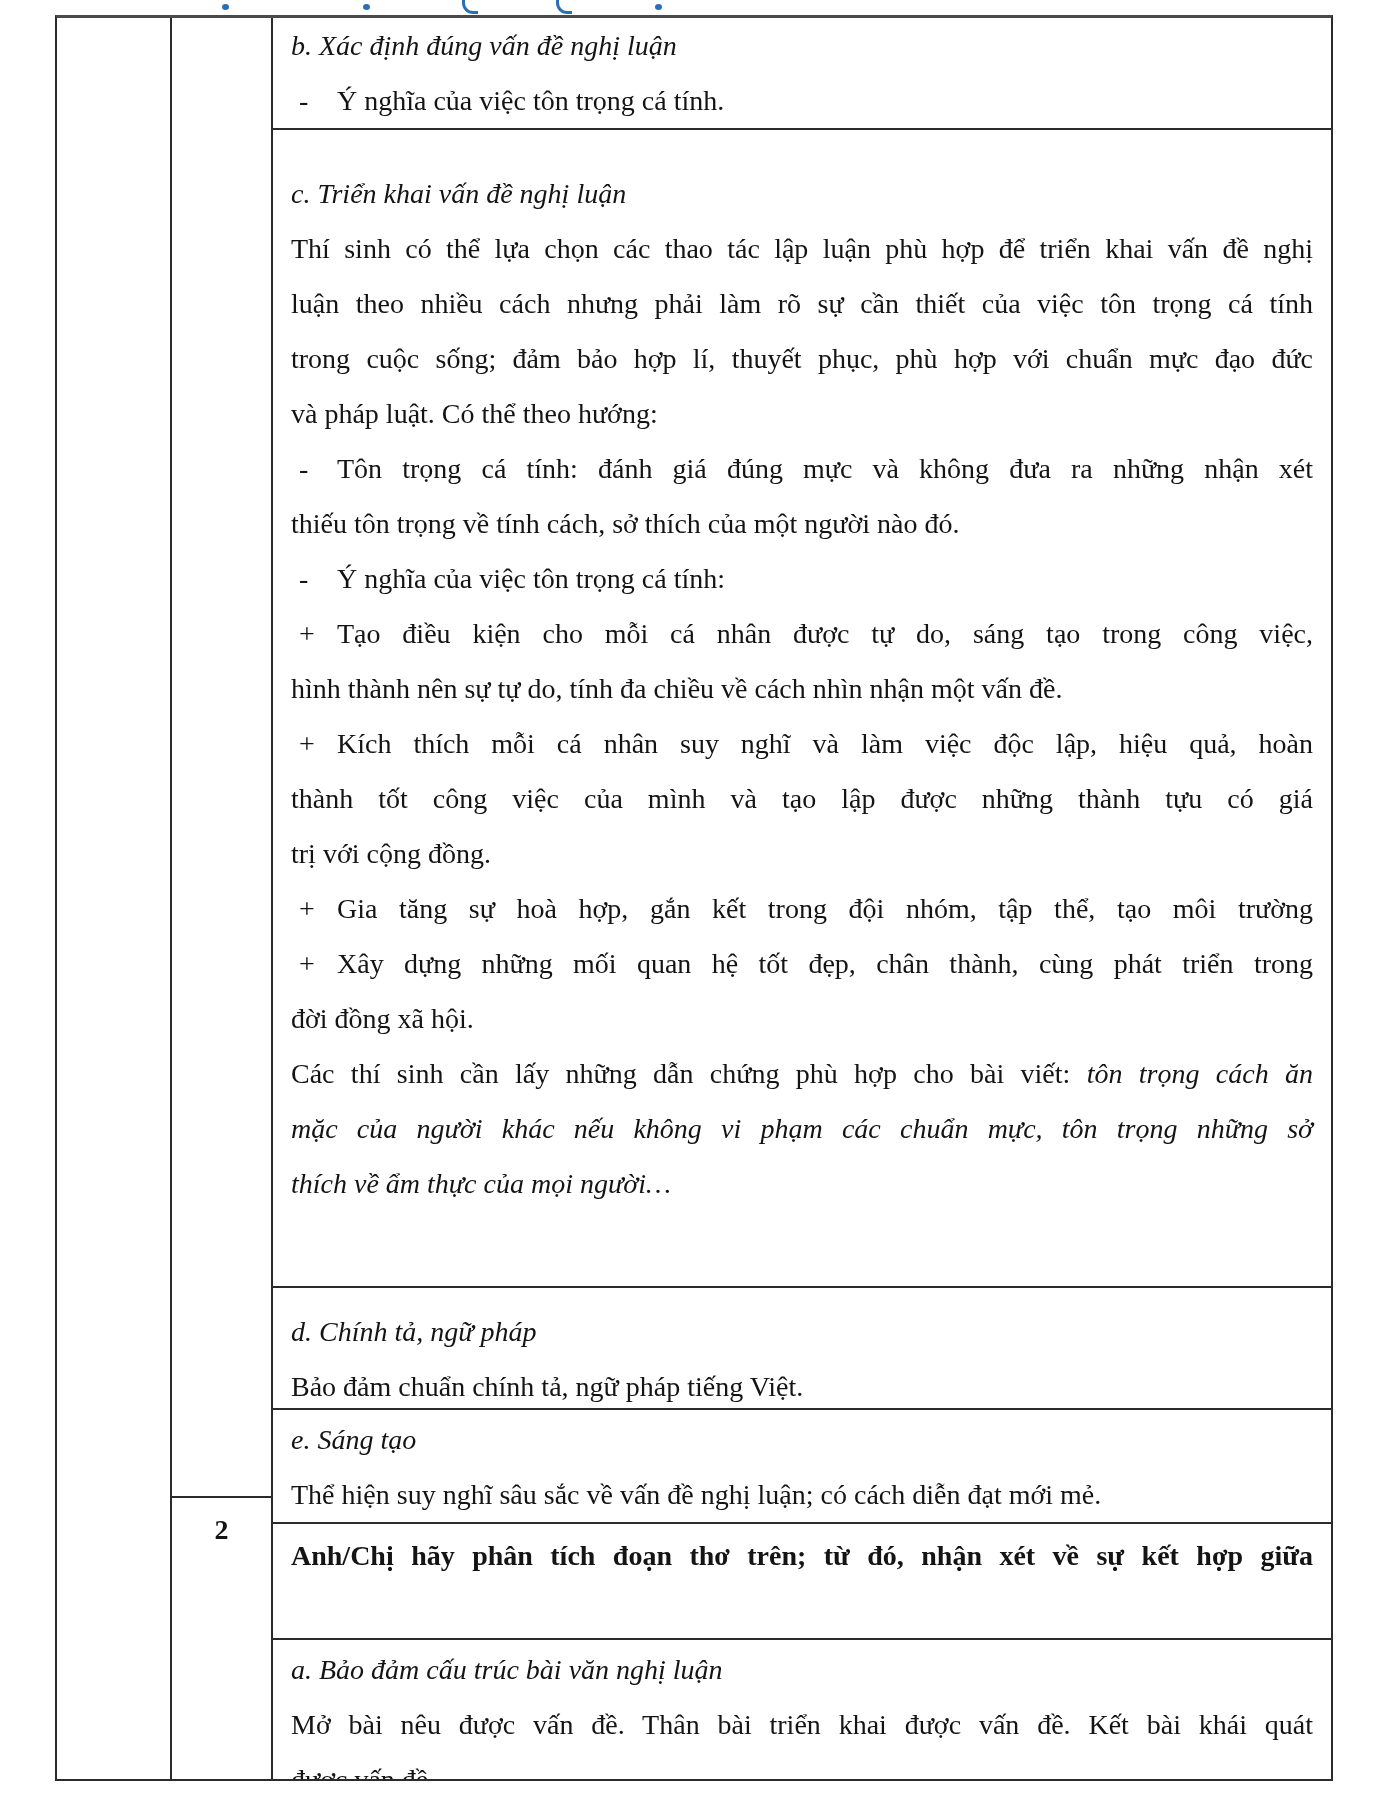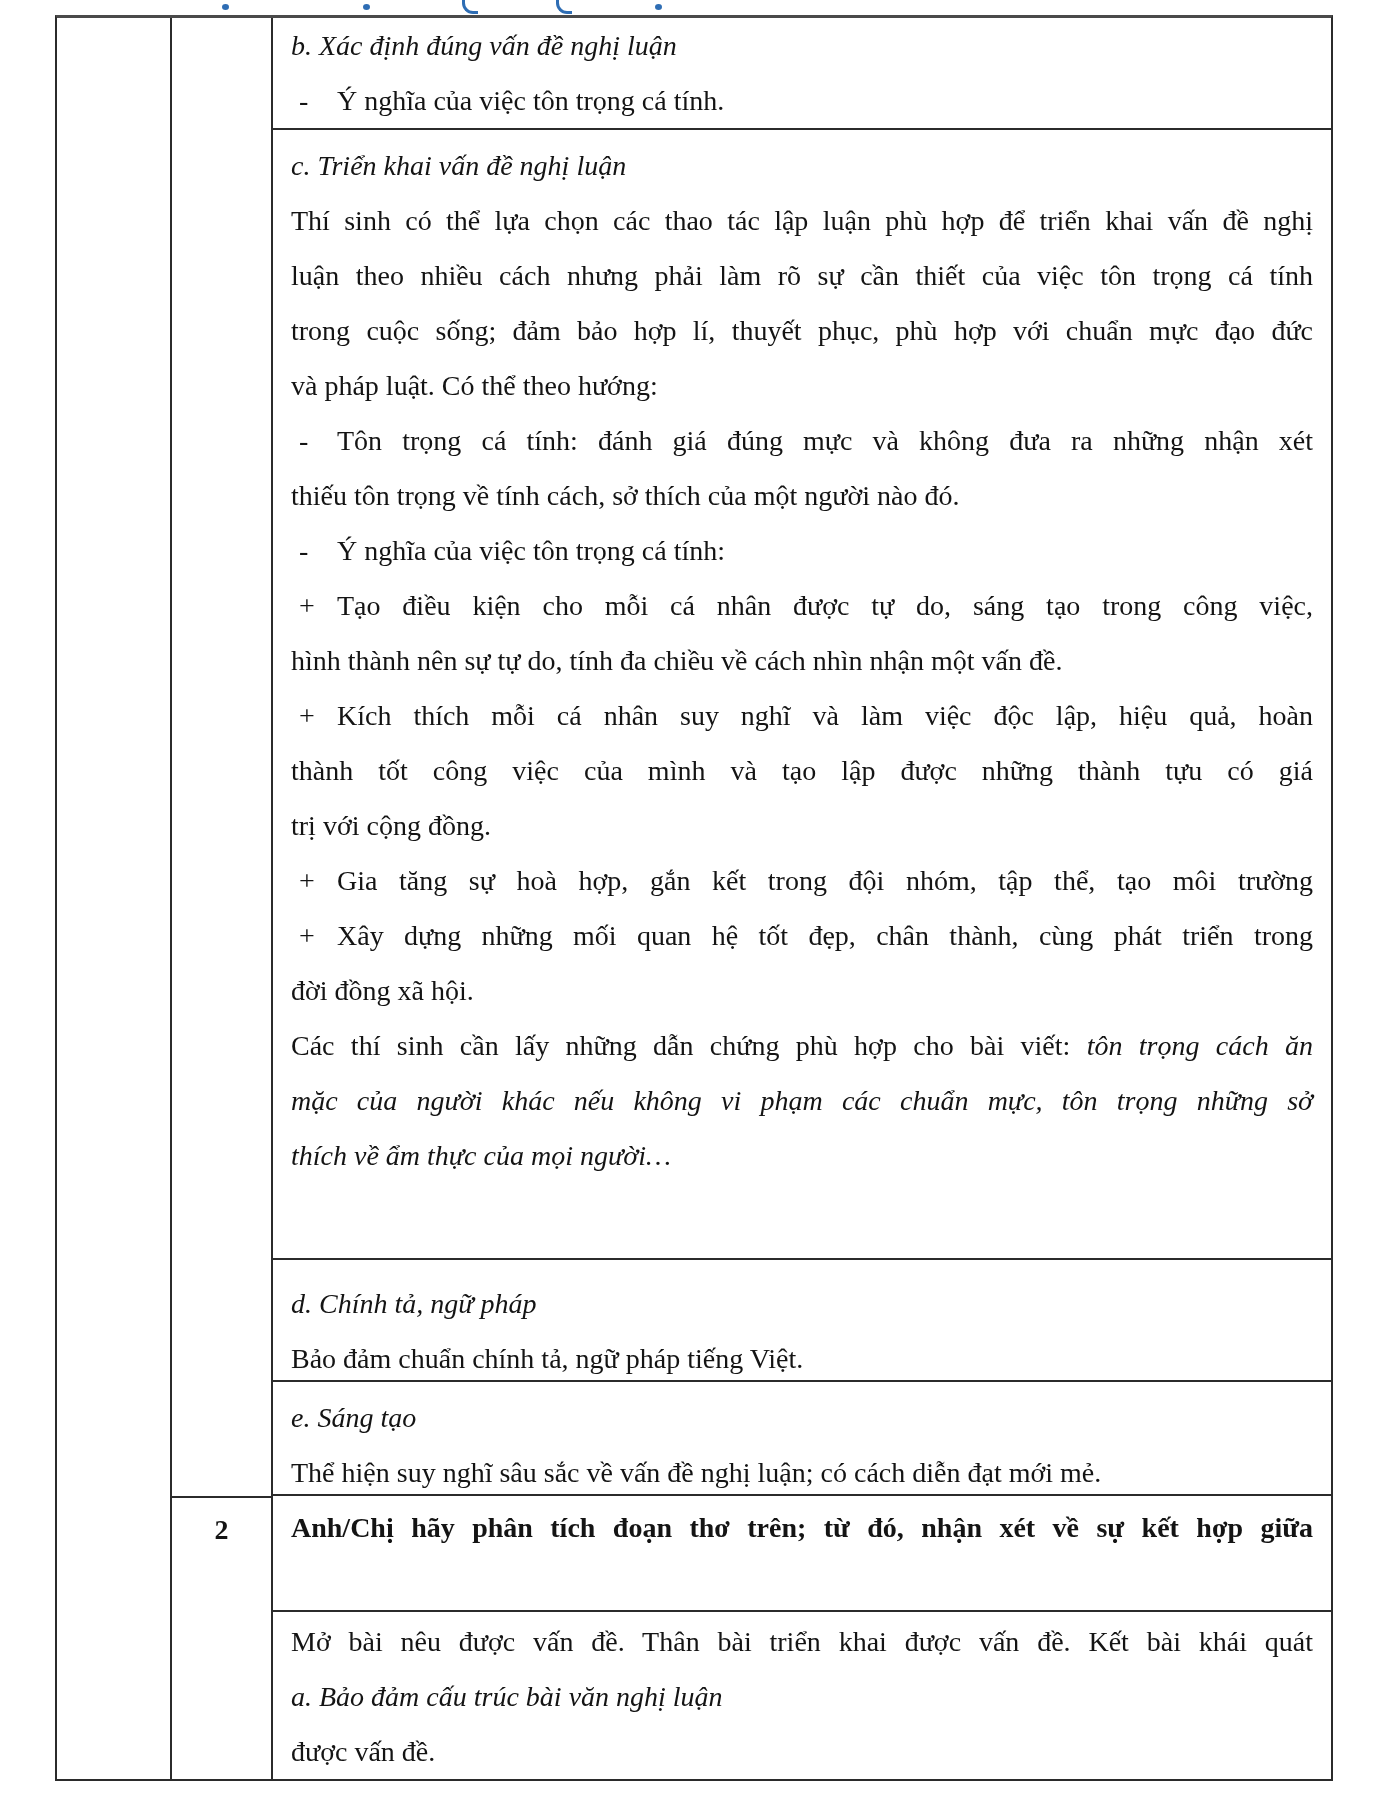--- a/index.html
+++ b/index.html
@@ -33,23 +33,23 @@
   .col{box-sizing:border-box;height:100%;}
   .col1{width:115px;border-right:2px solid #2b2b2b;}
   .col2{width:101px;border-right:2px solid #2b2b2b;display:flex;flex-direction:column;}
   .col2-spacer{height:1478px;}
   .q2-cell{flex:1;border-top:2px solid #2b2b2b;text-align:center;
     font-weight:bold;font-size:28px;line-height:55px;padding-top:4px;}
   .col3{flex:1;display:flex;flex-direction:column;min-width:0;}
 
   .row{box-sizing:border-box;border-bottom:2px solid #2b2b2b;overflow:hidden;}
   .row-b{height:112px;}
-  .row-c{height:1130px;padding-top:8px;}
+  .row-c{height:1130px;padding-top:8px;margin-top:28px;}
   .row-d{height:122px;padding-top:16px;}
-  .row-e{height:114px;padding-top:8px;}
+  .row-e{height:114px;padding-top:2px;}
   .row-q2{height:116px;padding-top:4px;font-weight:bold;}
   .row-a{flex:1;border-bottom:none;padding-top:2px;}
 
   .ln{
     height:55px;line-height:55px;
     padding:0 18px;
     font-size:28px;
     overflow:hidden;
   }
   .just{text-align:justify;text-align-last:justify;}
@@ -143,20 +143,20 @@
       <section class="row row-e">
         <div class="ln hd">e. Sáng tạo</div>
         <div class="ln">Thể hiện suy nghĩ sâu sắc về vấn đề nghị luận; có cách diễn đạt mới mẻ.</div>
       </section>
 
       <section class="row row-q2">
         <div class="ln just">Anh/Chị hãy phân tích đoạn thơ trên; từ đó, nhận xét về sự kết hợp giữa</div>
       </section>
 
       <section class="row row-a">
+        <div class="ln hd">a. Bảo đảm cấu trúc bài văn nghị luận</div>
         <div class="ln just">Mở bài nêu được vấn đề. Thân bài triển khai được vấn đề. Kết bài khái quát</div>
-        <div class="ln hd">a. Bảo đảm cấu trúc bài văn nghị luận</div>
         <div class="ln">được vấn đề.</div>
       </section>
 
     </div>
   </div>
 </div>
 
 </body></html>

